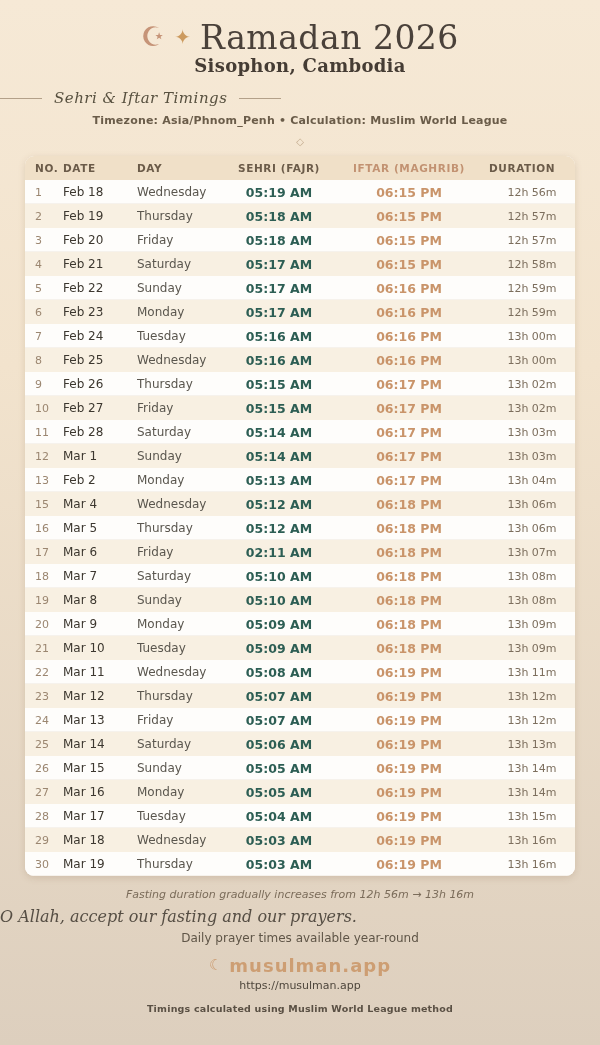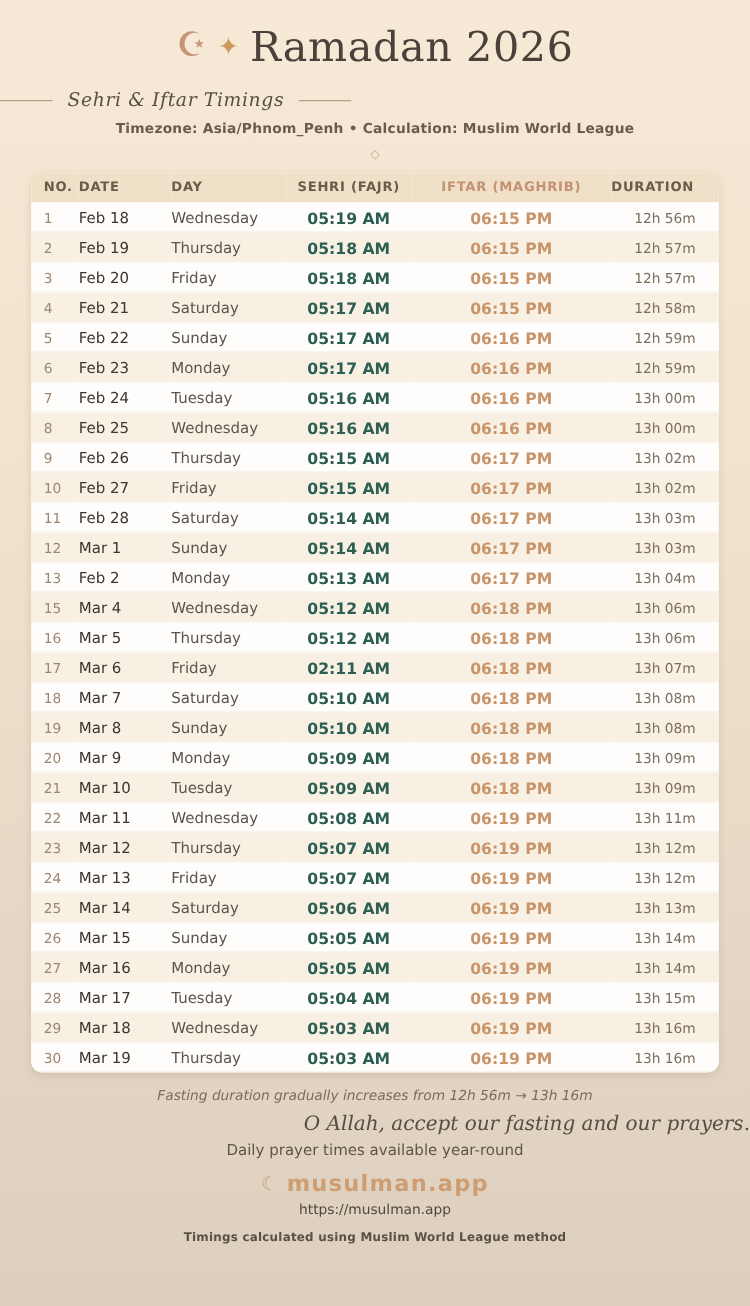--- a/index.html
+++ b/index.html
@@ -50,40 +50,41 @@
   tbody tr:nth-child(odd) td{background:var(--card);box-shadow:inset 0 -1px 0 rgba(190,165,130,.12);}
   td.no{padding-left:10px;font-size:11px;color:#9b8670;}
   td.date{color:#3c372f;}
   td.day{color:#5a564e;}
   td.sehri{font-weight:bold;color:var(--sehri);text-align:center;font-size:12.5px;}
   td.iftar{font-weight:bold;color:var(--iftar);text-align:center;font-size:12.5px;}
   td.dur{color:#7c6e5d;text-align:center;font-size:11px;}
 
   
   .note{text-align:center;font-style:italic;font-size:11px;color:#7b6c5a;margin-top:7px;}
-  .dua{text-align:right;font-family:"DejaVu Serif","Liberation Serif",serif;font-style:italic;
+  .dua{text-align:left;font-family:"DejaVu Serif","Liberation Serif",serif;font-style:italic;
     font-size:16px;color:#564e44;margin-top:6px;}
   .tagline{text-align:center;font-size:12px;color:#5f5547;margin-top:5px;}
   .brand-row{display:flex;align-items:center;justify-content:center;gap:7px;margin-top:10px;}
   .brand-crescent{font-size:15px;color:var(--brand);line-height:1;}
   .brand-name{font-size:18px;font-weight:bold;color:var(--brand);letter-spacing:1px;}
   .url{text-align:center;font-size:11px;color:#4e463c;margin-top:3px;}
   .method{text-align:center;font-size:9.5px;font-weight:bold;color:#5a5044;margin-top:11px;letter-spacing:.2px;}
 </style>
 </head>
 <body>
 
 <div class="page">
 
   <div class="title-row">
     <span class="icon-crescent">☪</span>
     <span class="icon-star">✦</span>
     <span class="title">Ramadan 2026</span>
   </div>
 
+  <div class="location">Sisophon, Cambodia</div>
 
   <div class="divider-row">
     <span class="divider-line"></span>
     <span class="subtitle">Sehri &amp; Iftar Timings</span>
     <span class="divider-line"></span>
   </div>
 
   <div class="meta">Timezone: Asia/Phnom_Penh • Calculation: Muslim World League</div>
   <div class="ornament">◇</div>
 

